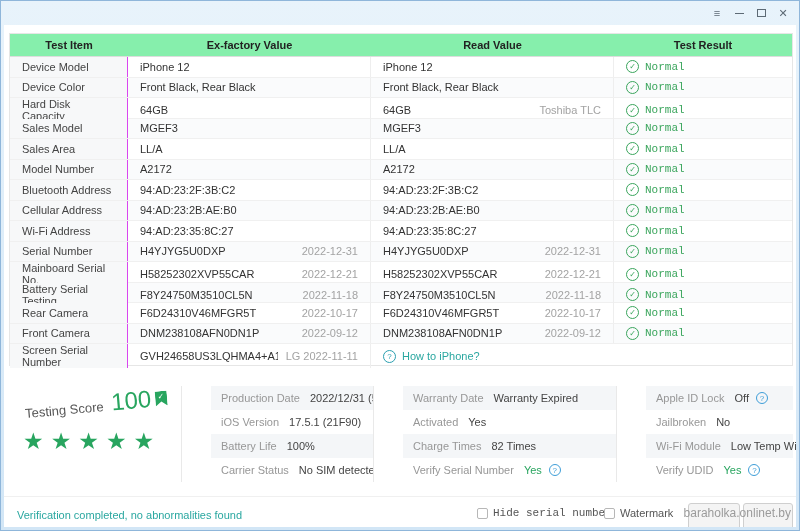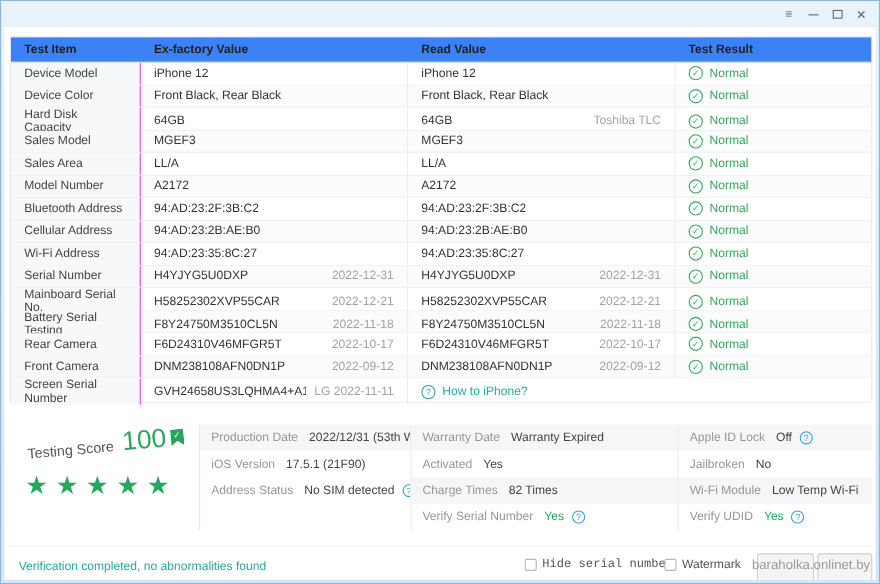--- a/index.html
+++ b/index.html
@@ -9,48 +9,48 @@
   .titlebar{position:absolute;top:0;left:0;right:0;height:24px;display:flex;justify-content:flex-end;
     align-items:center;gap:6px;padding-right:8px;}
   .tb-btn{width:16px;height:16px;display:flex;align-items:center;justify-content:center;color:#5d6a75;
     font-size:11px;cursor:default;}
   .tb-max-box{width:9px;height:8px;border:1px solid #5d6a75;display:inline-block;}
   .tb-min-line{width:9px;border-top:1px solid #5d6a75;display:inline-block;}
   .content{position:absolute;left:3px;right:3px;top:24px;bottom:3px;background:#fff;overflow:hidden;}
 
   .table{position:absolute;left:5px;top:8px;width:784px;border:1px solid #e6e6e6;border-bottom:1px solid #e6e6e6;}
   .thead,.trow{display:grid;grid-template-columns:118px 243px 243px 178px;}
-  .thead{height:23px;align-items:center;border-bottom:1px solid #ddd;font-weight:bold;font-size:11px;color:#222;background:#3b82f6;}
+  .thead{height:23px;align-items:center;border-bottom:1px solid #ddd;font-weight:bold;font-size:11px;color:#222;background:#86efac;text-align:center;}
   .thead .h{padding:0 12px;}
   .trow{height:20.5px;border-bottom:1px solid #f0f0f0;background:#fff;}
   .trow.alt{background:#fafbfc;}
   .trow:last-child{border-bottom:none;}
   .c{display:flex;align-items:center;padding:0 12px;font-size:11px;color:#333;}
   .c.item{background:#f7f8f9;border-right:1px solid #d946ef;color:#444;}
   .c.fx{border-right:1px solid #eee;justify-content:space-between;gap:8px;}
   .fx .val{white-space:nowrap;overflow:hidden;}
   .fx .note{color:#a3a3a3;white-space:nowrap;font-size:11px;}
   .c.result{gap:6px;}
   .icon{width:13px;height:13px;min-width:13px;border-radius:50%;font-size:8px;line-height:12px;
     text-align:center;display:inline-block;}
   .icon.ok{border:1px solid #3aa55c;color:#3aa55c;}
   .icon.q{border:1px solid #2a9fb0;color:#2a9fb0;}
-  .res.ok-text{color:#3aa55c;}
+  .res.ok-text{color:#3aa55c;font-family:Liberation Mono, monospace;}
   .res.help-link{color:#2aa7a0;cursor:pointer;}
 
   .summary{position:absolute;left:5px;top:361px;width:784px;height:96px;}
   .score{position:absolute;left:0;top:0;width:172px;height:96px;background:#fff;}
   .score-line{position:absolute;left:16px;top:14px;transform:rotate(-5deg);transform-origin:left center;
     font-size:13px;color:#555;display:flex;align-items:baseline;white-space:nowrap;}
   .score-num{font-size:24px;color:#28a55f;margin-left:8px;line-height:20px;}
   .badge{width:12px;height:15px;background:#28a55f;clip-path:polygon(0 0,100% 0,100% 100%,50% 70%,0 100%);
     color:#fff;font-size:8px;text-align:center;line-height:11px;margin-left:4px;position:relative;top:-7px;}
   .stars{position:absolute;left:14px;top:42px;font-size:23px;color:#28a55f;letter-spacing:7px;white-space:nowrap;}
   .stars .star{display:inline-block;}
-  .info-col{position:absolute;top:0;height:96px;border-left:1px solid #e9e9e9;background:#fff;}
+  .info-col{position:absolute;top:0;height:96px;border-left:1px solid #e9e9e9;background:#fff;padding-left:29px;}
   #ic0{left:172px;width:192px;} #ic1{left:364px;width:243px;} #ic2{left:607px;width:177px;}
   .inf{height:24px;display:flex;align-items:center;padding-left:10px;font-size:11px;gap:10px;white-space:nowrap;}
   .inf.stripe{background:#f4f6f8;}
   .inf-label{color:#979797;}
   .inf-value{color:#444;}
   .inf-value.green{color:#28a55f;}
   .q-help{width:12px;height:12px;min-width:12px;border-radius:50%;border:1px solid #3e9ed8;color:#3e9ed8;
     font-size:8px;line-height:11px;text-align:center;margin-left:-3px;display:inline-block;}
 
   .footer-sep{position:absolute;left:0;right:0;top:471px;border-top:1px solid #f0f0f0;}
@@ -309,22 +309,26 @@
       </div>
       <div class="info-col" id="ic0">
           <div class="inf stripe">
             <span class="inf-label">Production Date</span>
             <span class="inf-value">2022/12/31 (53th Week )</span>
           </div>
           <div class="inf">
             <span class="inf-label">iOS Version</span>
             <span class="inf-value">17.5.1 (21F90)</span>
           </div>
-          <div class="inf">
-            <span class="inf-label">Address Status</span>
+          <div class="inf stripe">
+            <span class="inf-label">Battery Life</span>
+            <span class="inf-value">100%</span>
+          </div>
+          <div class="inf">
+            <span class="inf-label">Carrier Status</span>
             <span class="inf-value">No SIM detected</span>
             <span class="q-help">?</span>
           </div>
         </div>
       <div class="info-col" id="ic1">
           <div class="inf stripe">
             <span class="inf-label">Warranty Date</span>
             <span class="inf-value">Warranty Expired</span>
           </div>
           <div class="inf">

